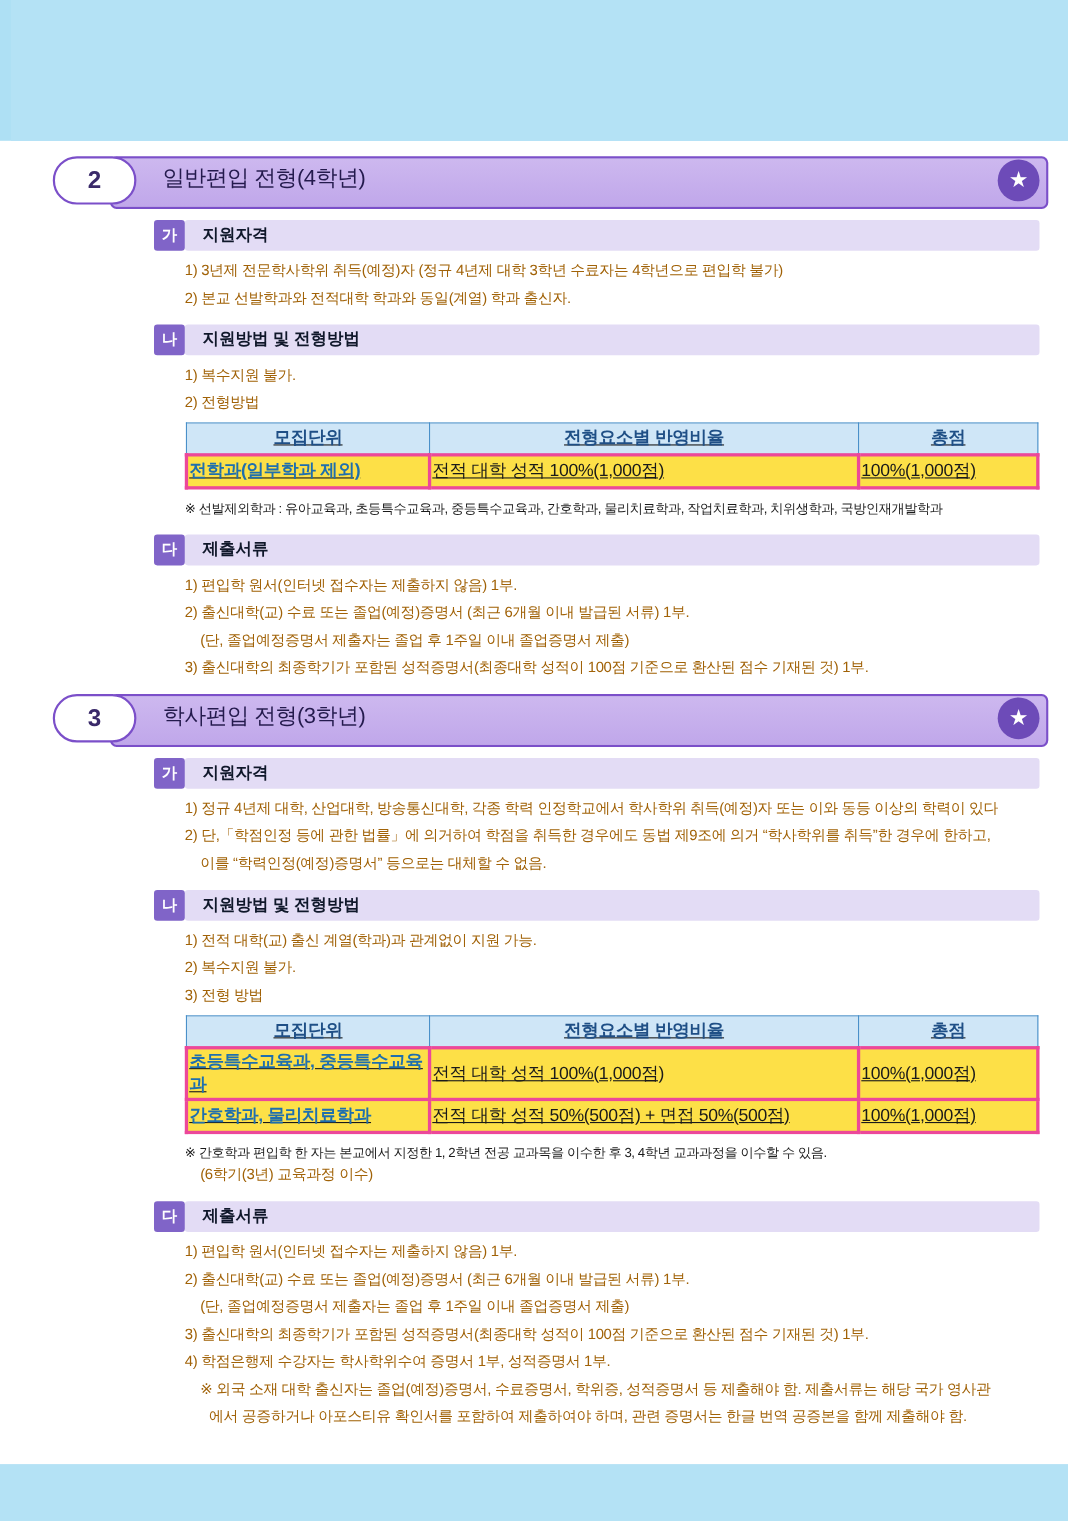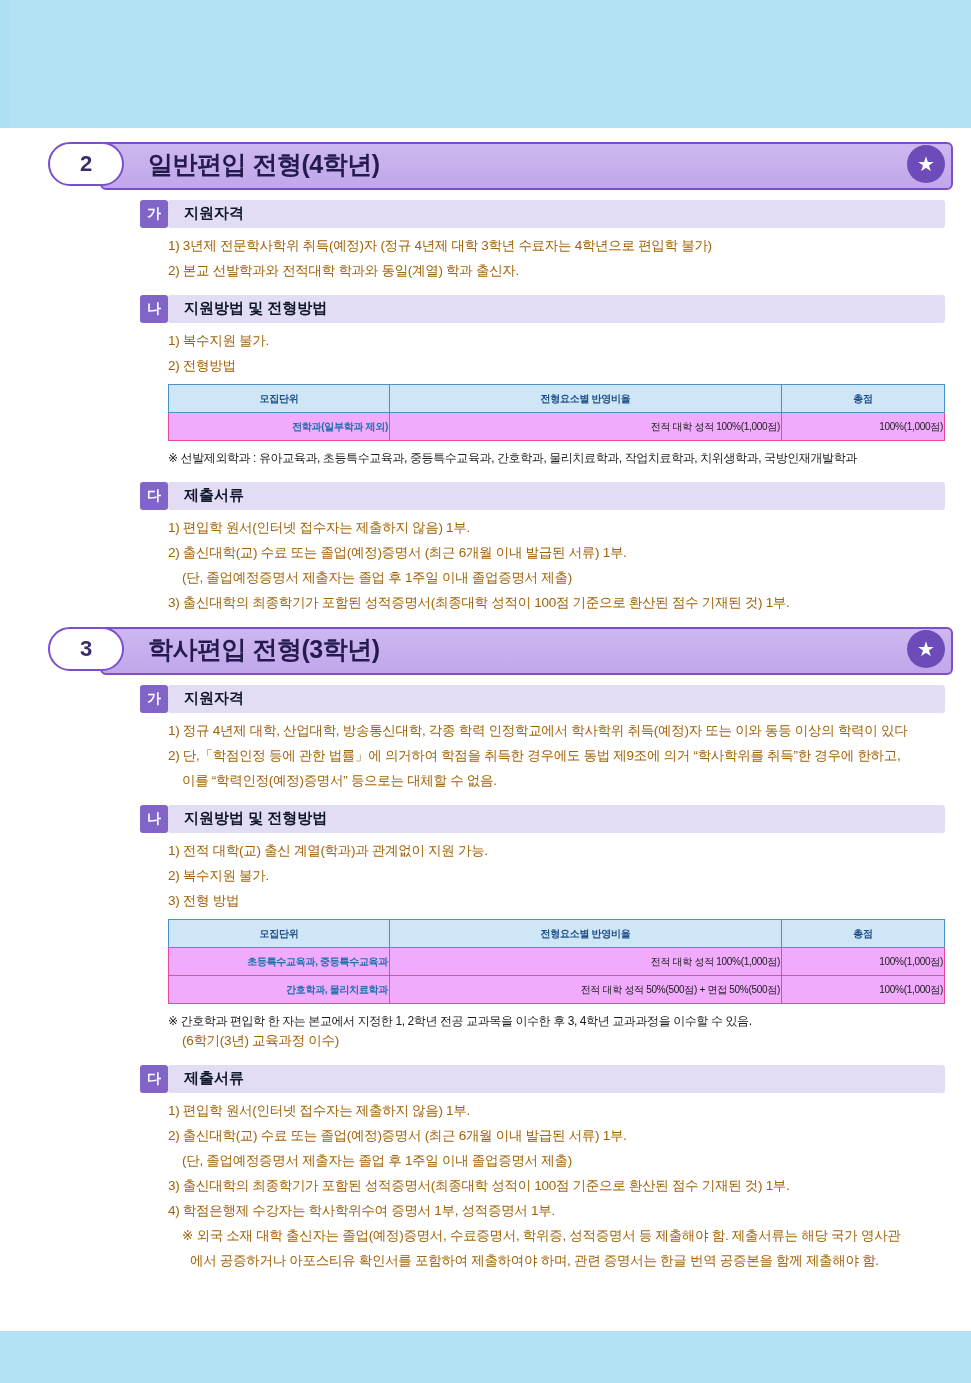--- a/index.html
+++ b/index.html
@@ -49,21 +49,21 @@
     background:#ffffff;
     border:2px solid #7b4fc9;
     border-radius:22px;
     box-sizing:border-box;
     display:flex;align-items:center;justify-content:center;
     font-size:22px;font-weight:bold;color:#3a2a6a;
     z-index:2;
   }
   .sec-title{
     position:absolute;left:100px;top:6px;
-    font-size:25px;font-weight:bold;color:#241a4d;
+    font-size:20px;font-weight:normal;color:#241a4d;
     letter-spacing:-0.5px;
     z-index:2;
     text-align:right;
   }
   .sec-star{
     position:absolute;right:8px;top:3px;
     width:38px;height:38px;border-radius:19px;
     background:#6d4bb8;
     display:flex;align-items:center;justify-content:center;
     color:#ffffff;font-size:20px;line-height:1;
@@ -114,37 +114,38 @@
     letter-spacing:-0.4px;
     margin:6px 0 0 0;
     padding-left:15px;text-indent:-15px;
   }
 
   
   .tbl-wrap{ margin:8px 26px 0 168px; }
   table.t{
     border-collapse:collapse;
     width:100%;
-    font-size:10px;
+    font-size:16px;
+    text-decoration:underline;
   }
   table.t th{
     background:#cfe6f7;
     color:#1f4f86;
     font-weight:bold;
     border:1px solid #4a90c9;
     height:25px;
     text-align:center;
     letter-spacing:-0.3px;
   }
   table.t td{
-    border:1px solid #ec4899;
+    border:3px solid #ec4899;
     height:25px;
-    text-align:right;
+    text-align:left;
     letter-spacing:-0.3px;
-    background:#f0abfc;
+    background:#fde047;
   }
   table.t td.unit{
     color:#1f6fae;
     font-weight:bold;
   }
   .col-a{width:218px;}
   .col-c{width:160px;}
 </style>
 </head>
 <body>

